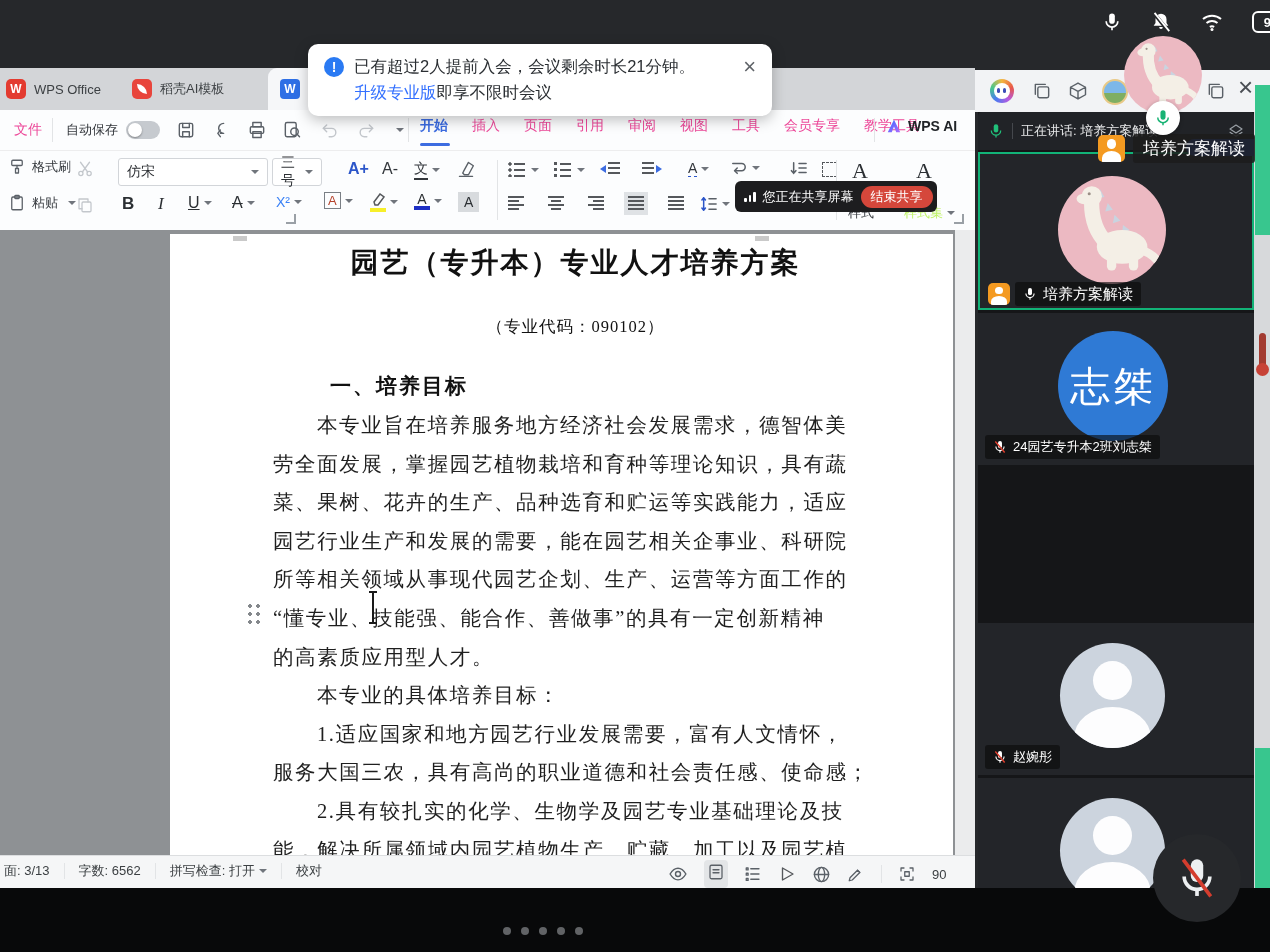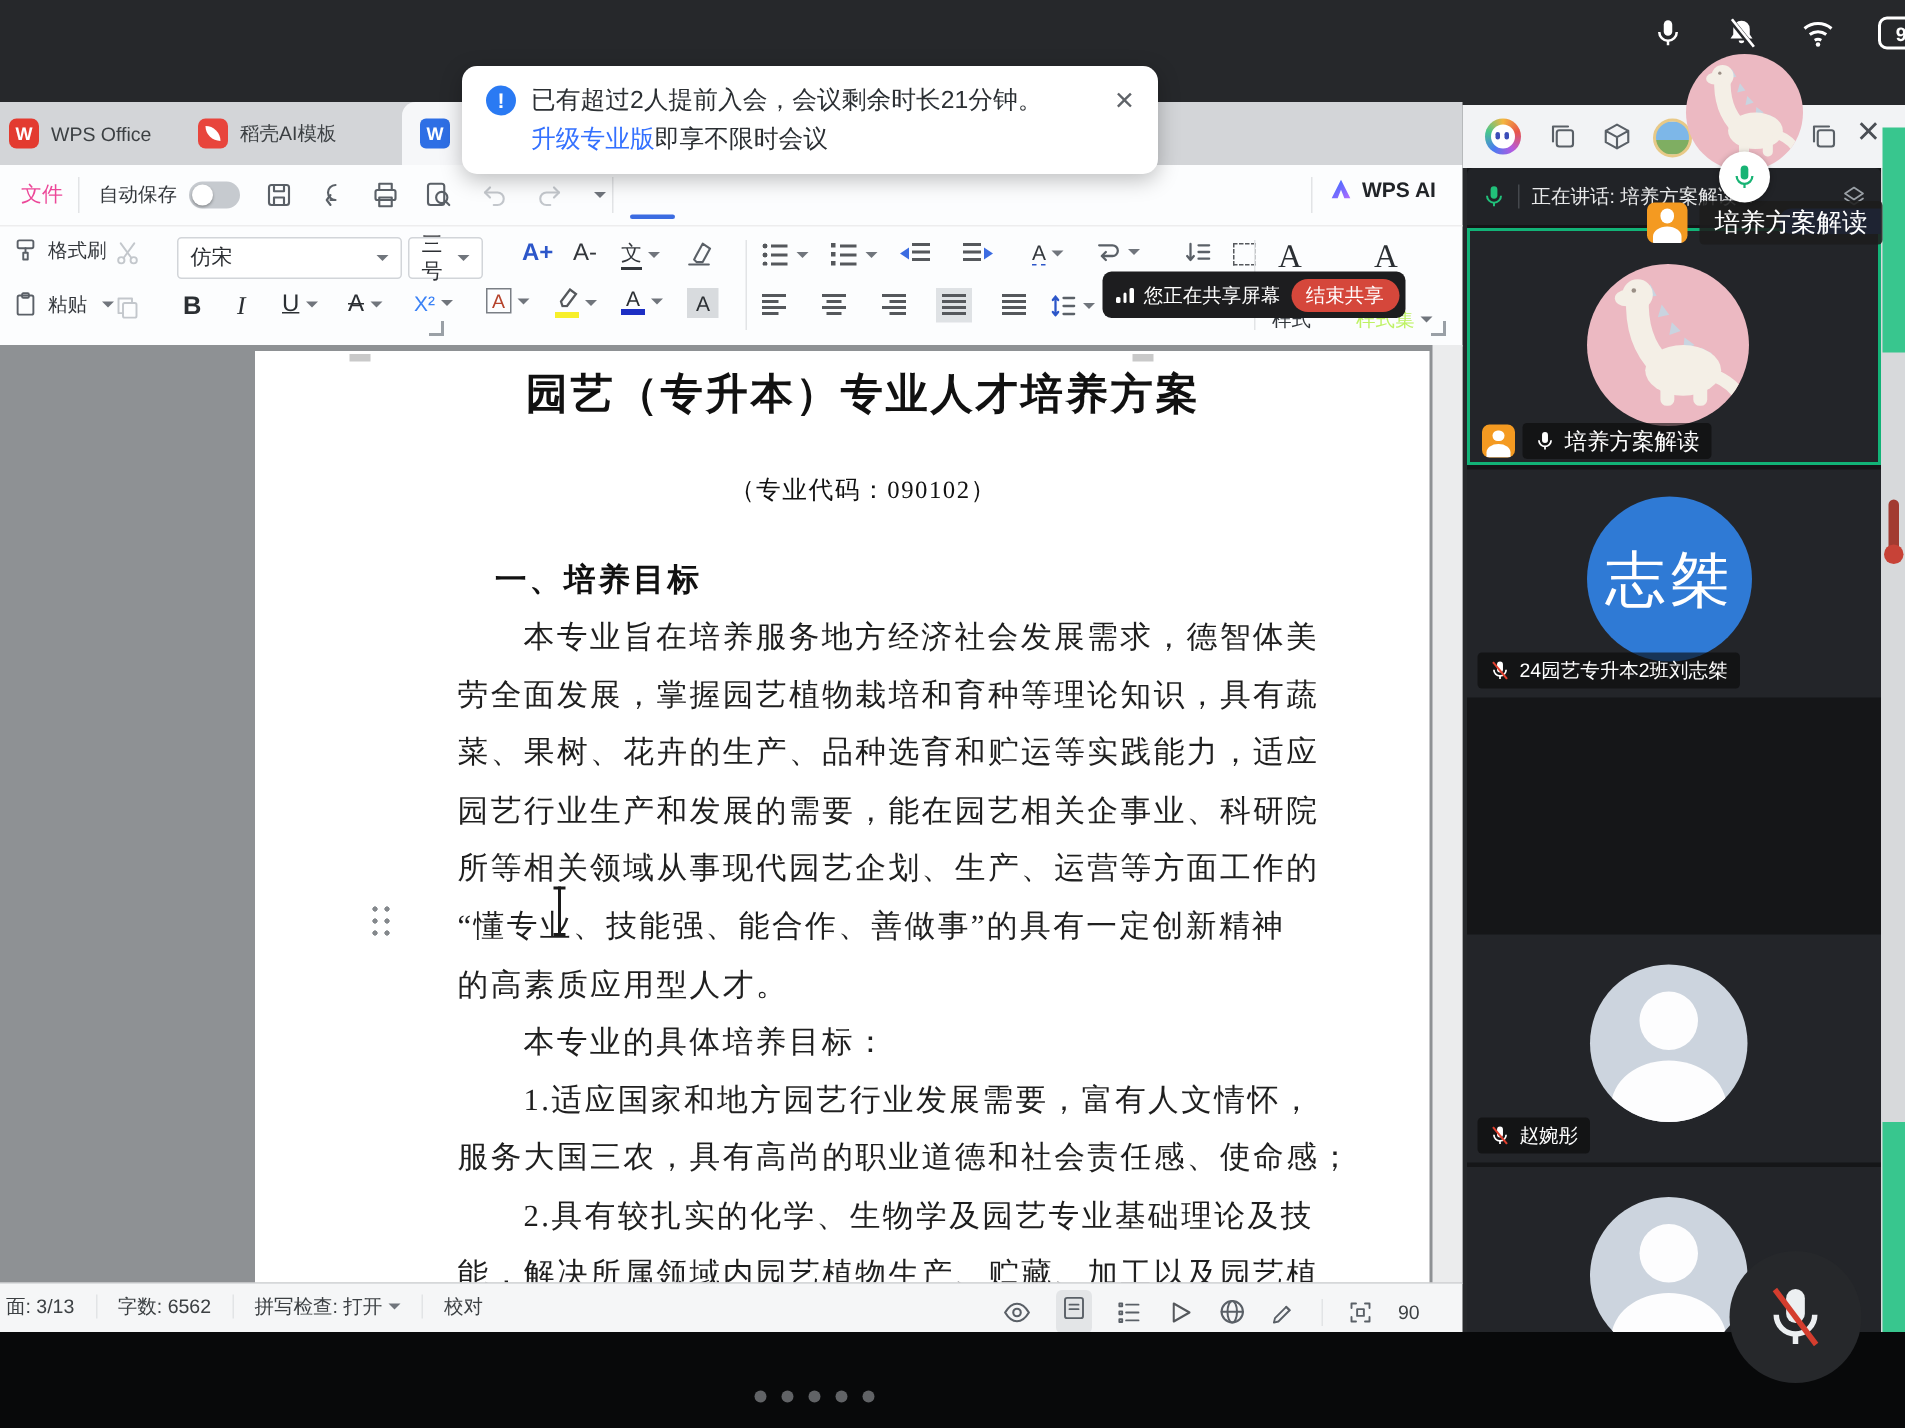--- a/index.html
+++ b/index.html
@@ -226,20 +226,31 @@
       </g>
   </svg>
   <svg class="abs" width="20" height="20" viewBox="0 0 24 24" style="left:356px;top:120px">
     <g class="ic gray">
         <path d="M16 6 l4 4 -4 4"></path>
         <path d="M20 10 H10 a5 5 0 0 0 0 10 h3"></path>
       </g>
   </svg>
   <span class="abs caret" style="left:392px;top:128px"></span>
   <div class="abs vdiv" style="left:408px;top:118px;height:24px"></div>
+  <div class="abs f" style="left:420px;top:117px;gap:24px">
+    <span class="mtab active">开始</span>
+    <span class="mtab">插入</span>
+    <span class="mtab">页面</span>
+    <span class="mtab">引用</span>
+    <span class="mtab">审阅</span>
+    <span class="mtab">视图</span>
+    <span class="mtab">工具</span>
+    <span class="mtab">会员专享</span>
+    <span class="mtab">教学工具</span>
+  </div>
   <div class="abs" style="left:420px;top:143px;width:30px;height:3px;background:#3c6ce1;border-radius:2px"></div>
   <div class="abs vdiv" style="left:874px;top:118px;height:24px"></div>
   <div class="abs f" style="left:886px;top:118px;gap:6px">
     <svg width="16" height="16" viewBox="0 0 18 18">
       <defs>
           <linearGradient id="aig" x1="0" y1="0" x2="1" y2="1">
             <stop offset="0" stop-color="#2f6bff"></stop>
             <stop offset="1" stop-color="#b36bff"></stop>
           </linearGradient>
         </defs>
@@ -419,21 +430,21 @@
   <div class="abs canvas"></div>
   <div class="abs scrollstrip"></div>
   <div class="abs page docfont">
     <div class="abs" style="left:63px;top:2px;width:14px;height:5px;background:#c9c9c9"></div>
     <div class="abs" style="left:585px;top:2px;width:14px;height:5px;background:#c9c9c9"></div>
     <div class="abs" style="left:0;top:10px;width:783px;text-align:center;padding-left:28px;box-sizing:border-box;
          font-size:28px;font-weight:bold;color:#111;letter-spacing:2px">园艺（专升本）专业人才培养方案</div>
     <div class="abs" style="left:0;top:82px;width:783px;text-align:center;padding-left:28px;box-sizing:border-box;
          font-size:16.5px;color:#111;letter-spacing:1px">（专业代码：090102）</div>
     <div class="abs" style="left:160px;top:138px;font-size:21px;font-weight:bold;color:#111;letter-spacing:2px">一、培养目标</div>
-    <div class="abs" style="left:135px;top:172px;width:640px">
+    <div class="abs" style="left:103px;top:172px;width:640px">
       <div class="dline ind">本专业旨在培养服务地方经济社会发展需求，德智体美</div>
       <div class="dline">劳全面发展，掌握园艺植物栽培和育种等理论知识，具有蔬</div>
       <div class="dline">菜、果树、花卉的生产、品种选育和贮运等实践能力，适应</div>
       <div class="dline">园艺行业生产和发展的需要，能在园艺相关企事业、科研院</div>
       <div class="dline">所等相关领域从事现代园艺企划、生产、运营等方面工作的</div>
       <div class="dline">“懂专业、技能强、能合作、善做事”的具有一定创新精神</div>
       <div class="dline">的高素质应用型人才。</div>
       <div class="dline ind">本专业的具体培养目标：</div>
       <div class="dline ind">1.适应国家和地方园艺行业发展需要，富有人文情怀，</div>
       <div class="dline">服务大国三农，具有高尚的职业道德和社会责任感、使命感；</div>

